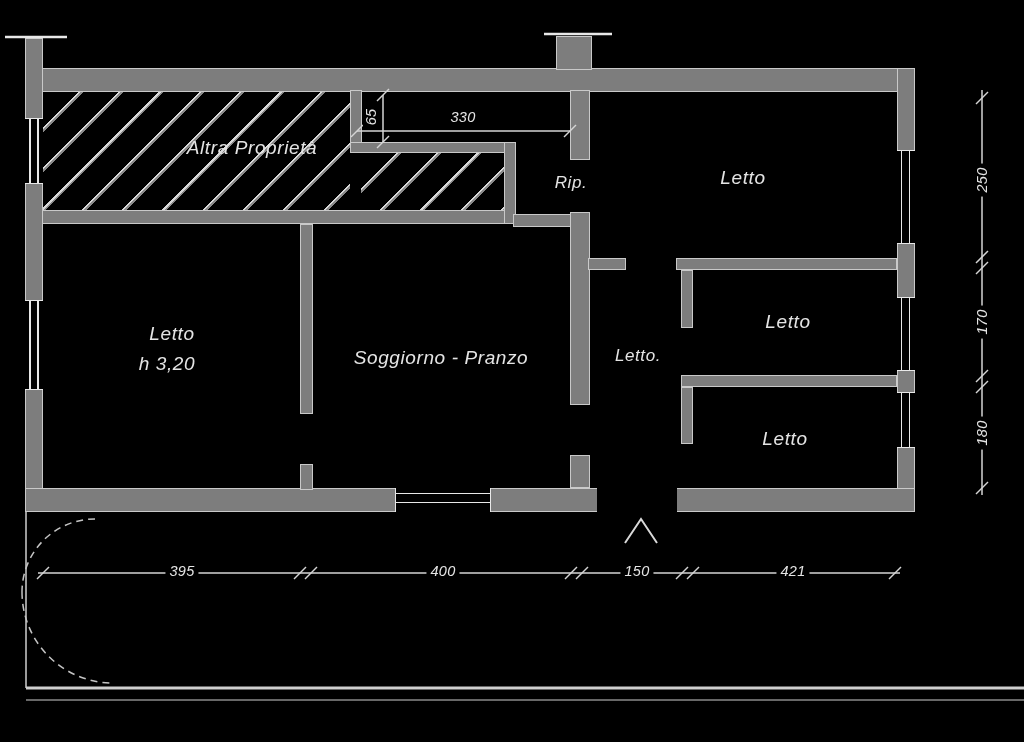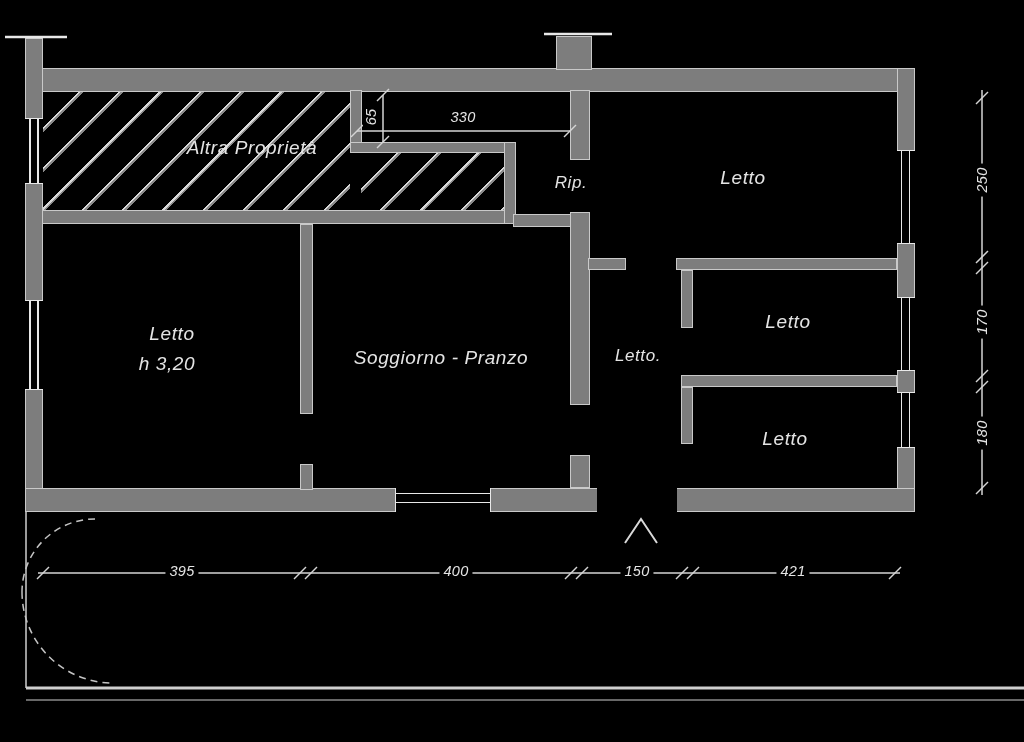--- a/index.html
+++ b/index.html
@@ -130,17 +130,17 @@
   <span class="lbl small" style="left:638px;top:356px;">Letto.</span>
   <span class="lbl" style="left:788px;top:322px;">Letto</span>
   <span class="lbl" style="left:785px;top:439px;">Letto</span>
 
   <span class="lbl dim" style="left:463px;top:117px;">330</span>
   <span class="lbl dim vdim" style="left:371px;top:117px;">65</span>
   <span class="lbl dim vdim" style="left:982px;top:180px;">250</span>
   <span class="lbl dim vdim" style="left:982px;top:322px;">170</span>
   <span class="lbl dim vdim" style="left:982px;top:433px;">180</span>
   <span class="lbl dim" style="left:182px;top:571px;">395</span>
-  <span class="lbl dim" style="left:456px;top:571px;">400</span>
+  <span class="lbl dim" style="left:443px;top:571px;">400</span>
   <span class="lbl dim" style="left:637px;top:571px;">150</span>
   <span class="lbl dim" style="left:793px;top:571px;">421</span>
 
 </div>
 
 </body></html>

